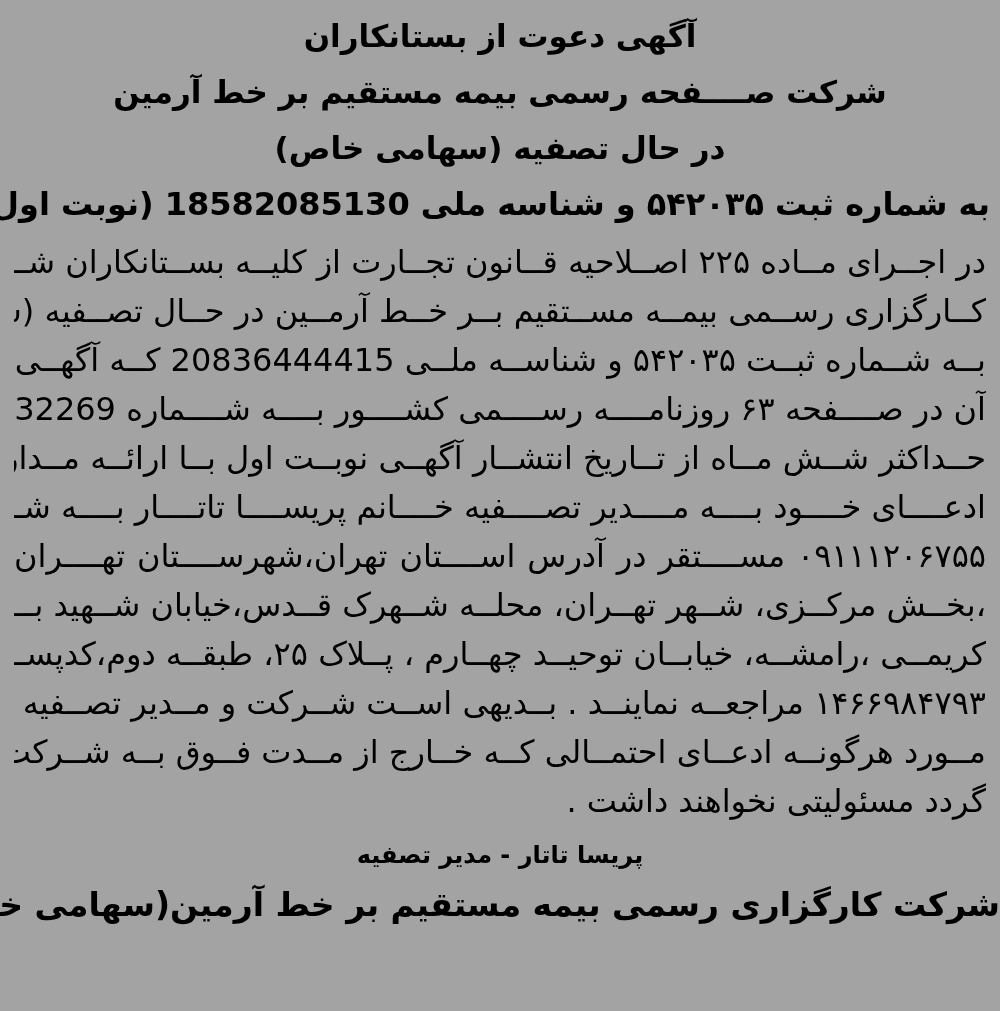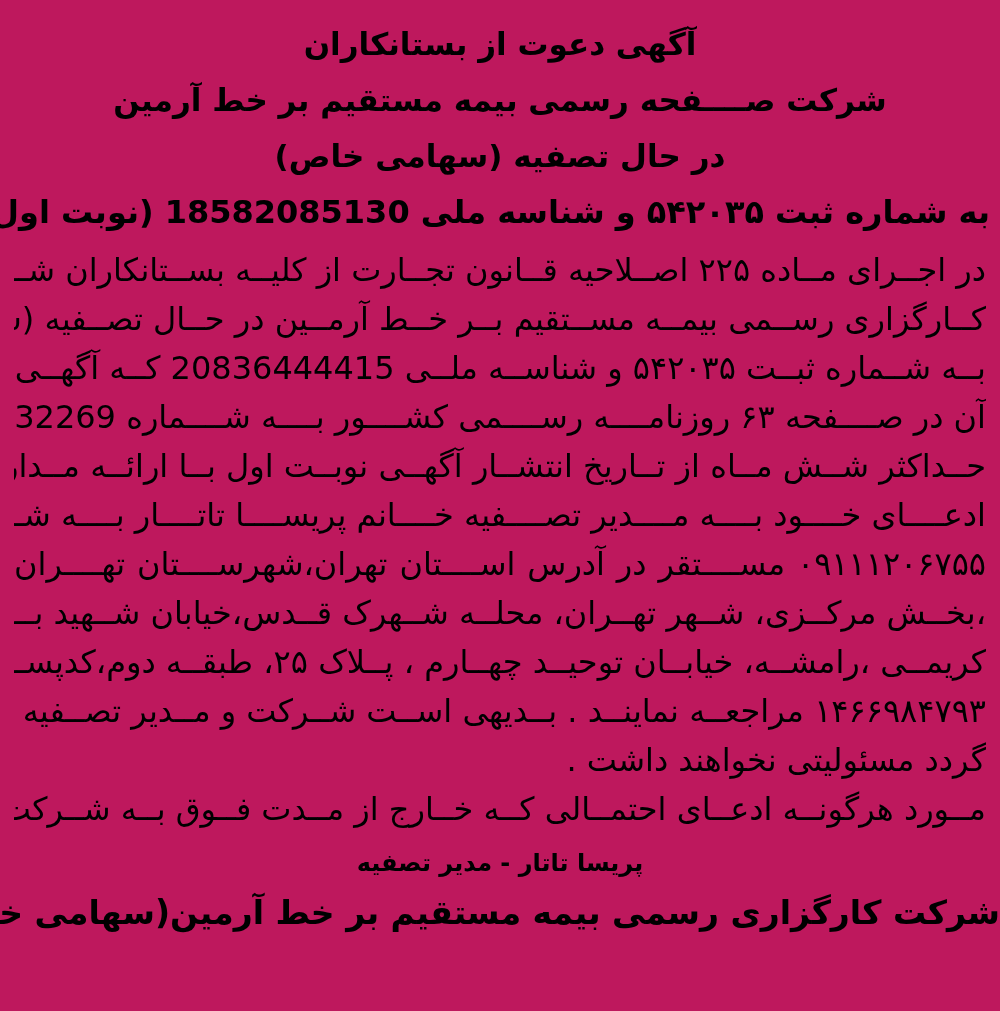--- a/index.html
+++ b/index.html
@@ -4,25 +4,25 @@
 <style>
   html, body {
     margin: 0;
     padding: 0;
     background: #ffffff;
   }
   .page {
     width: 1000px;
     height: 1011px;
     box-sizing: border-box;
-    background: #be185d;
+    background: #a3a3a3;
     color: #000000;
     direction: rtl;
     font-family: "DejaVu Sans", sans-serif;
-    padding-top: 16px;
+    padding-top: 8px;
     overflow: hidden;
     margin-left: 44px;
   }
   .header-block {
     margin: 0 10px 6px 10px;
   }
   .header-line {
     text-align: center;
     font-weight: bold;
     font-size: 31px;
@@ -82,22 +82,22 @@
     <div class="body-line">در اجــرای مــاده ۲۲۵ اصــلاحیه قــانون تجــارت از کلیــه بســتانکاران شــرکت</div>
     <div class="body-line">کــارگزاری رســمی بیمــه مســتقیم بــر خــط آرمــین در حــال تصــفیه (ســهامی خــاص)</div>
     <div class="body-line">بــه شــماره ثبــت ۵۴۲۰۳۵ و شناســه ملــی 20836444415 کــه آگهــی انحــلال</div>
     <div class="body-line">آن در صــــفحه ۶۳ روزنامــــه رســــمی کشــــور بــــه شــــماره 32269 مــــورخ</div>
     <div class="body-line">حــداکثر شــش مــاه از تــاریخ انتشــار آگهــی نوبــت اول بــا ارائــه مــدارک مثبتــه</div>
     <div class="body-line">ادعــــای خــــود بــــه مــــدیر تصــــفیه خــــانم پریســــا تاتــــار بــــه شــــماره همــــراه</div>
     <div class="body-line">۰۹۱۱۱۲۰۶۷۵۵ مســــتقر در آدرس اســــتان تهران،شهرســــتان تهــــران</div>
     <div class="body-line">،بخــش مرکــزی، شــهر تهــران، محلــه شــهرک قــدس،خیابان شــهید بــرادران</div>
     <div class="body-line">کریمــی ،رامشــه، خیابــان توحیــد چهــارم ، پــلاک ۲۵، طبقــه دوم،کدپســتی</div>
     <div class="body-line">۱۴۶۶۹۸۴۷۹۳ مراجعــه نماینــد . بــدیهی اســت شــرکت و مــدیر تصــفیه در</div>
+    <div class="body-line">مــورد هرگونــه ادعــای احتمــالی کــه خــارج از مــدت فــوق بــه شــرکت مــنعکس</div>
     <div class="body-line last-line">گردد مسئولیتی نخواهند داشت .</div>
-    <div class="body-line">مــورد هرگونــه ادعــای احتمــالی کــه خــارج از مــدت فــوق بــه شــرکت مــنعکس</div>
   </div>
 
   <div class="footer-block">
     <div class="signature-line">پریسا تاتار - مدیر تصفیه</div>
     <div class="company-line">شرکت کارگزاری رسمی بیمه مستقیم بر خط آرمین(سهامی خاص) در حال تصفیه</div>
   </div>
 
 </div>
 
 </body></html>

